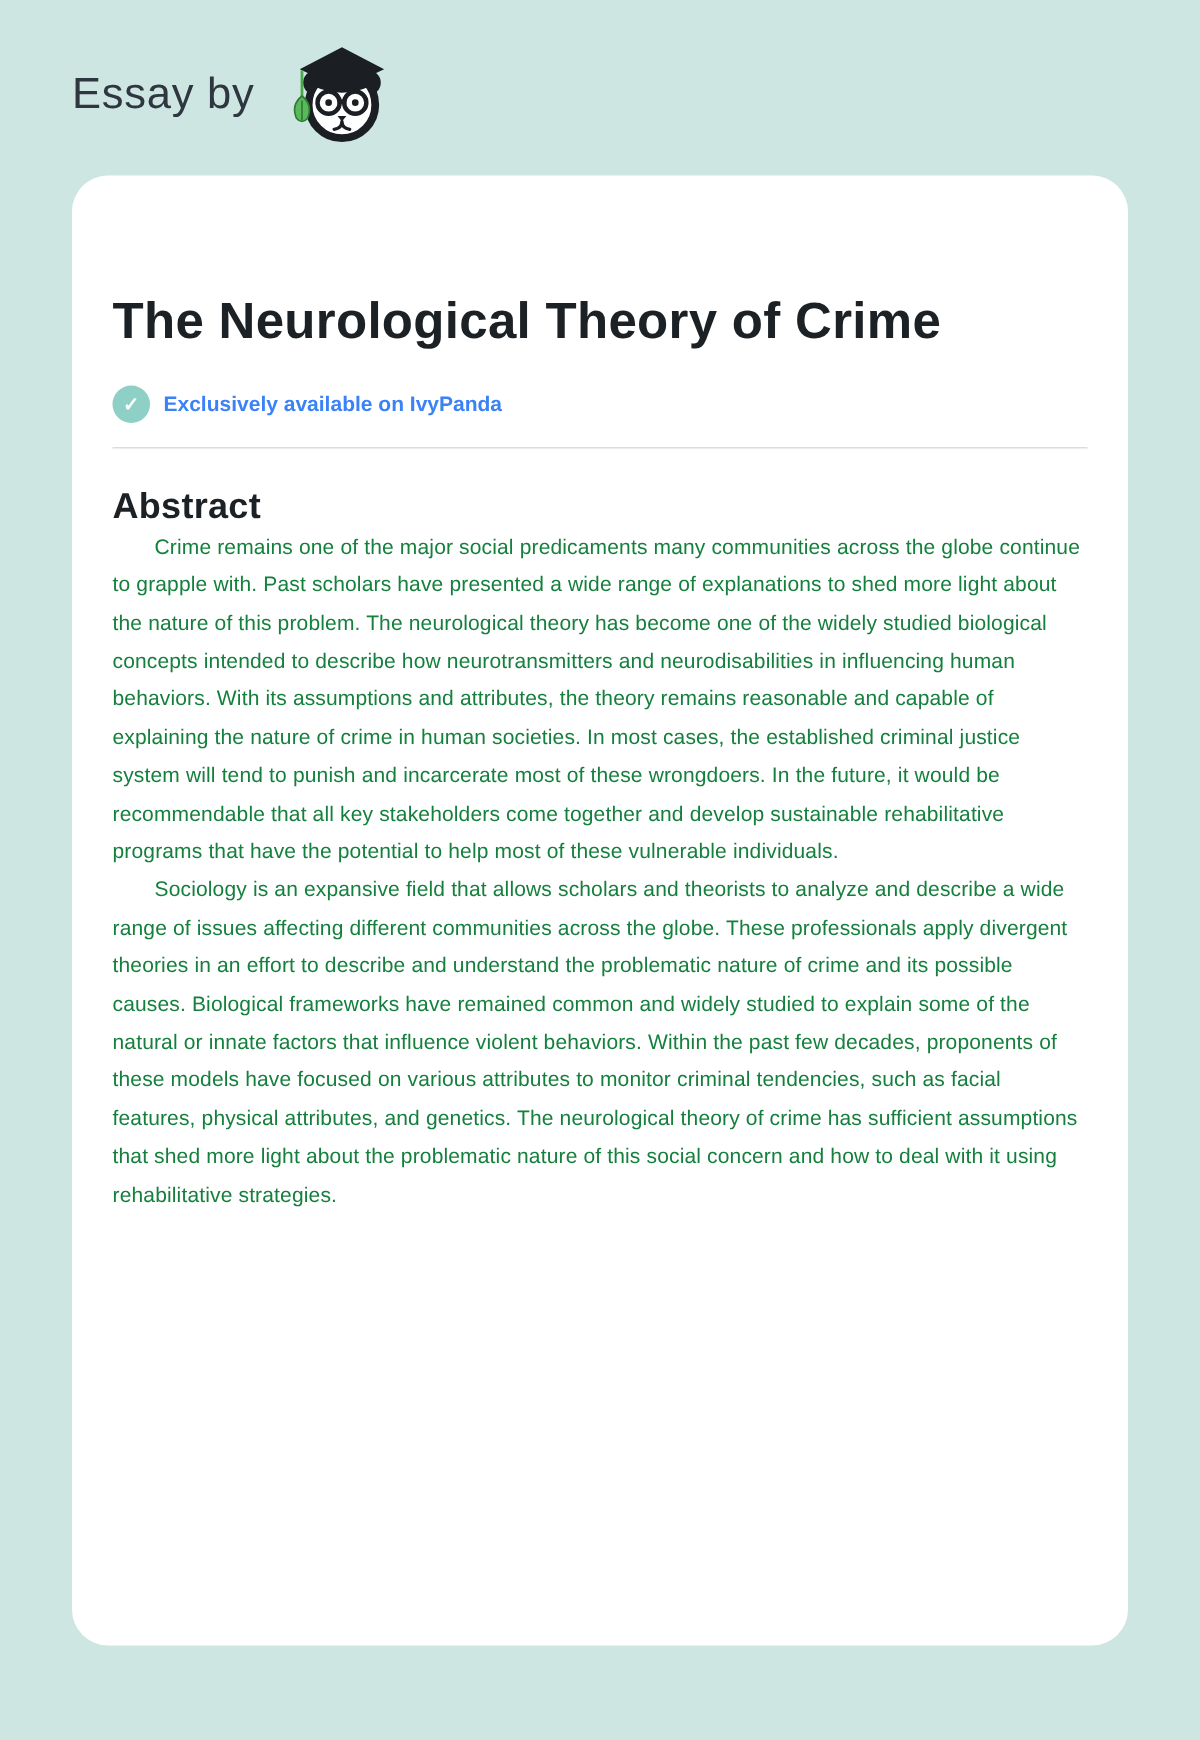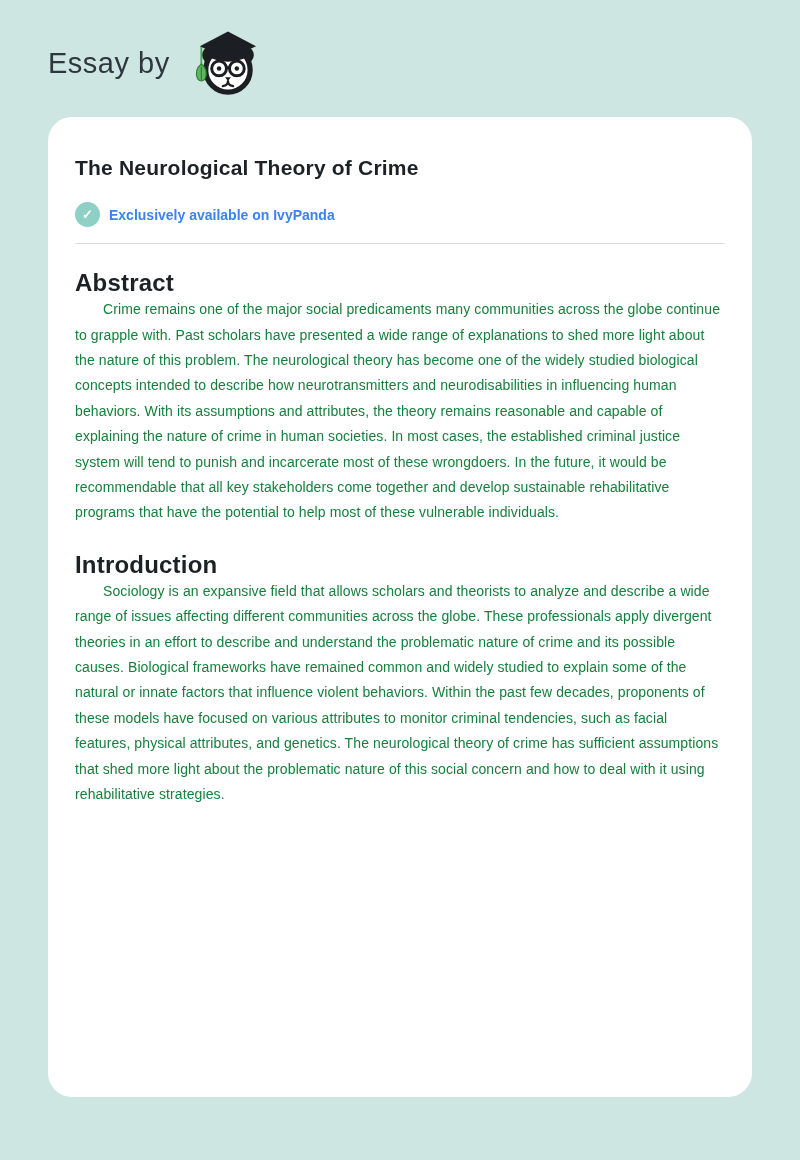--- a/index.html
+++ b/index.html
@@ -47,25 +47,26 @@
   .card {
     width: 704px;
     height: 980px;
     margin: 0 48px;
     background: #ffffff;
     border-radius: 24px;
     padding: 38px 27px 30px 27px;
     overflow: hidden;
   }
   .doc-title {
-    font-size: 21px;
+    font-size: 34px;
     font-weight: 700;
     color: #1c2126;
     letter-spacing: 0.2px;
     line-height: 1.2;
+    margin-top: 39px;
   }
   .badge-row {
     display: flex;
     align-items: center;
     margin-top: 22px;
   }
   .badge-circle {
     width: 25px;
     height: 25px;
     border-radius: 50%;
@@ -146,19 +147,18 @@
   </div>
 
   <hr class="divider">
 
   <section>
     <h2 class="section-heading">Abstract</h2>
     <p class="body-paragraph">Crime remains one of the major social predicaments many communities across the globe continue to grapple with. Past scholars have presented a wide range of explanations to shed more light about the nature of this problem. The neurological theory has become one of the widely studied biological concepts intended to describe how neurotransmitters and neurodisabilities in influencing human behaviors. With its assumptions and attributes, the theory remains reasonable and capable of explaining the nature of crime in human societies. In most cases, the established criminal justice system will tend to punish and incarcerate most of these wrongdoers. In the future, it would be recommendable that all key stakeholders come together and develop sustainable rehabilitative programs that have the potential to help most of these vulnerable individuals.</p>
   </section>
 
   <section>
-    <h2 class="section-heading">Introduction</h2>
     <p class="body-paragraph">Sociology is an expansive field that allows scholars and theorists to analyze and describe a wide range of issues affecting different communities across the globe. These professionals apply divergent theories in an effort to describe and understand the problematic nature of crime and its possible causes. Biological frameworks have remained common and widely studied to explain some of the natural or innate factors that influence violent behaviors. Within the past few decades, proponents of these models have focused on various attributes to monitor criminal tendencies, such as facial features, physical attributes, and genetics. The neurological theory of crime has sufficient assumptions that shed more light about the problematic nature of this social concern and how to deal with it using rehabilitative strategies.</p>
   </section>
 
   <section>
   </section>
 </main>
 
 </body></html>

